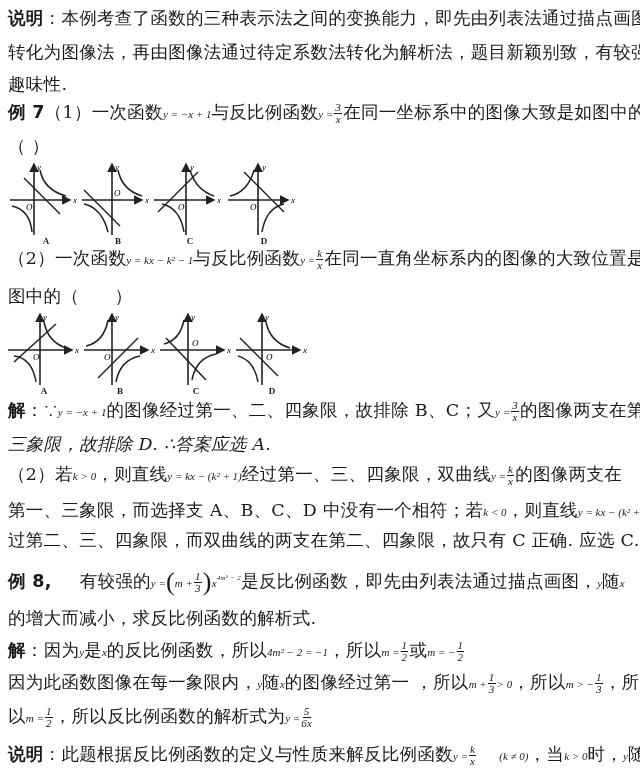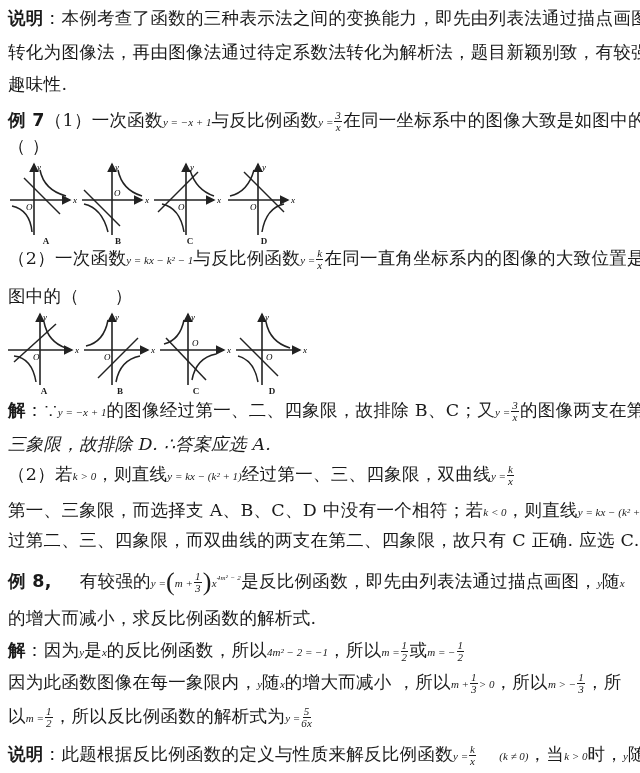--- a/index.html
+++ b/index.html
@@ -20,21 +20,21 @@
 </style>
 </head>
 <body>
 
 <div class="line" style="top:6px;">
   <span class="b">说明</span><span>：</span><span>本例考查了函数的三种表示法之间的变换能力，即先由列表法通过描点画图</span>
 </div>
 <div class="line" style="top:40px;">转化为图像法，再由图像法通过待定系数法转化为解析法，题目新颖别致，有较强的</div>
 <div class="line" style="top:72px;">趣味性.</div>
 
-<div class="line" style="top:108px;">
+<div class="line" style="top:100px;">
   <span class="b">例 7</span><span>（1）一次函数</span><span class="m">y = −x + 1</span><span>与反比例函数</span><span class="m">y =</span><span class="frac">
       <span class="n">3</span>
       <span>x</span>
     </span><span>在同一坐标系中的图像大致是如图中的</span>
 </div>
 <div class="line" style="top:134px;">（ ）</div>
 
 <div>
   <div class="graph" style="left:8px; top:160px;">
     <svg viewBox="0 0 76 80">
@@ -168,21 +168,21 @@
   <span class="b">解</span><span>：</span><span>∵</span><span class="m">y = −x + 1</span><span>的图像经过第一、二、四象限，故排除 B、C；又</span><span class="m">y =</span><span class="frac">
       <span class="n">3</span>
       <span>x</span>
     </span><span>的图像两支在第一、</span>
 </div>
 <div class="line" style="top:432px;font-style:italic;">三象限，故排除 D. ∴答案应选 A.</div>
 <div class="line" style="top:462px;">
   <span>（2）若</span><span class="m">k &gt; 0</span><span>，则直线</span><span class="m">y = kx − (k² + 1)</span><span>经过第一、三、四象限，双曲线</span><span class="m">y =</span><span class="frac">
       <span class="n">k</span>
       <span>x</span>
-    </span>
+    </span><span>的图像两支在</span>
 </div>
 <div class="line" style="top:498px;">
   <span>第一、三象限，而选择支 A、B、C、D 中没有一个相符；若</span><span class="m">k &lt; 0</span><span>，则直线</span><span class="m">y = kx − (k² + 1)</span>
 </div>
 <div class="line" style="top:528px;">过第二、三、四象限，而双曲线的两支在第二、四象限，故只有 C 正确. 应选 C.</div>
 
 <div class="line" style="top:566px;">
   <span class="b">例 8,</span><span style="display:inline-block;width:28px;"></span><span>有较强的</span><span class="m">y =</span><span class="paren-big">(</span><span class="m">m +</span><span class="frac">
       <span class="n">1</span>
       <span>3</span>
@@ -193,21 +193,21 @@
 <div class="line" style="top:638px;">
   <span class="b">解</span><span>：</span><span>因为</span><span class="m">y</span><span>是</span><span class="m">x</span><span>的反比例函数，所以</span><span class="m">4m² − 2 = −1</span><span>，所以</span><span class="m">m =</span><span class="frac">
       <span class="n">1</span>
       <span>2</span>
     </span><span>或</span><span class="m">m = −</span><span class="frac">
       <span class="n">1</span>
       <span>2</span>
     </span>
 </div>
 <div class="line" style="top:670px;">
-  <span>因为此函数图像在每一象限内，</span><span class="m">y</span><span>随</span><span class="m">x</span><span>的增大而减小 ，所以</span><span class="m">m +</span><span class="frac">
+  <span>因为此函数图像在每一象限内，</span><span class="m">y</span><span>随</span><span class="m">x</span><span>的图像经过第一 ，所以</span><span class="m">m +</span><span class="frac">
       <span class="n">1</span>
       <span>3</span>
     </span><span class="m">&gt; 0</span><span>，所以</span><span class="m">m &gt; −</span><span class="frac">
       <span class="n">1</span>
       <span>3</span>
     </span><span>，所</span>
 </div>
 <div class="line" style="top:704px;">
   <span>以</span><span class="m">m =</span><span class="frac">
       <span class="n">1</span>

